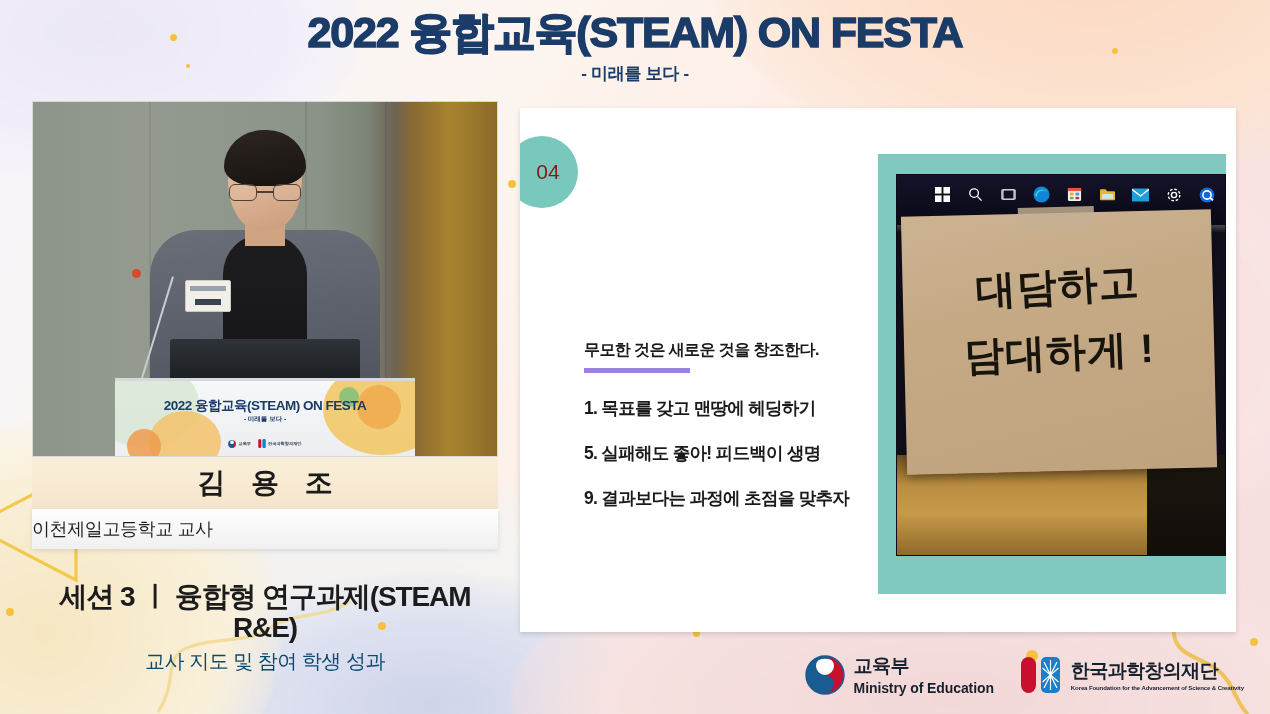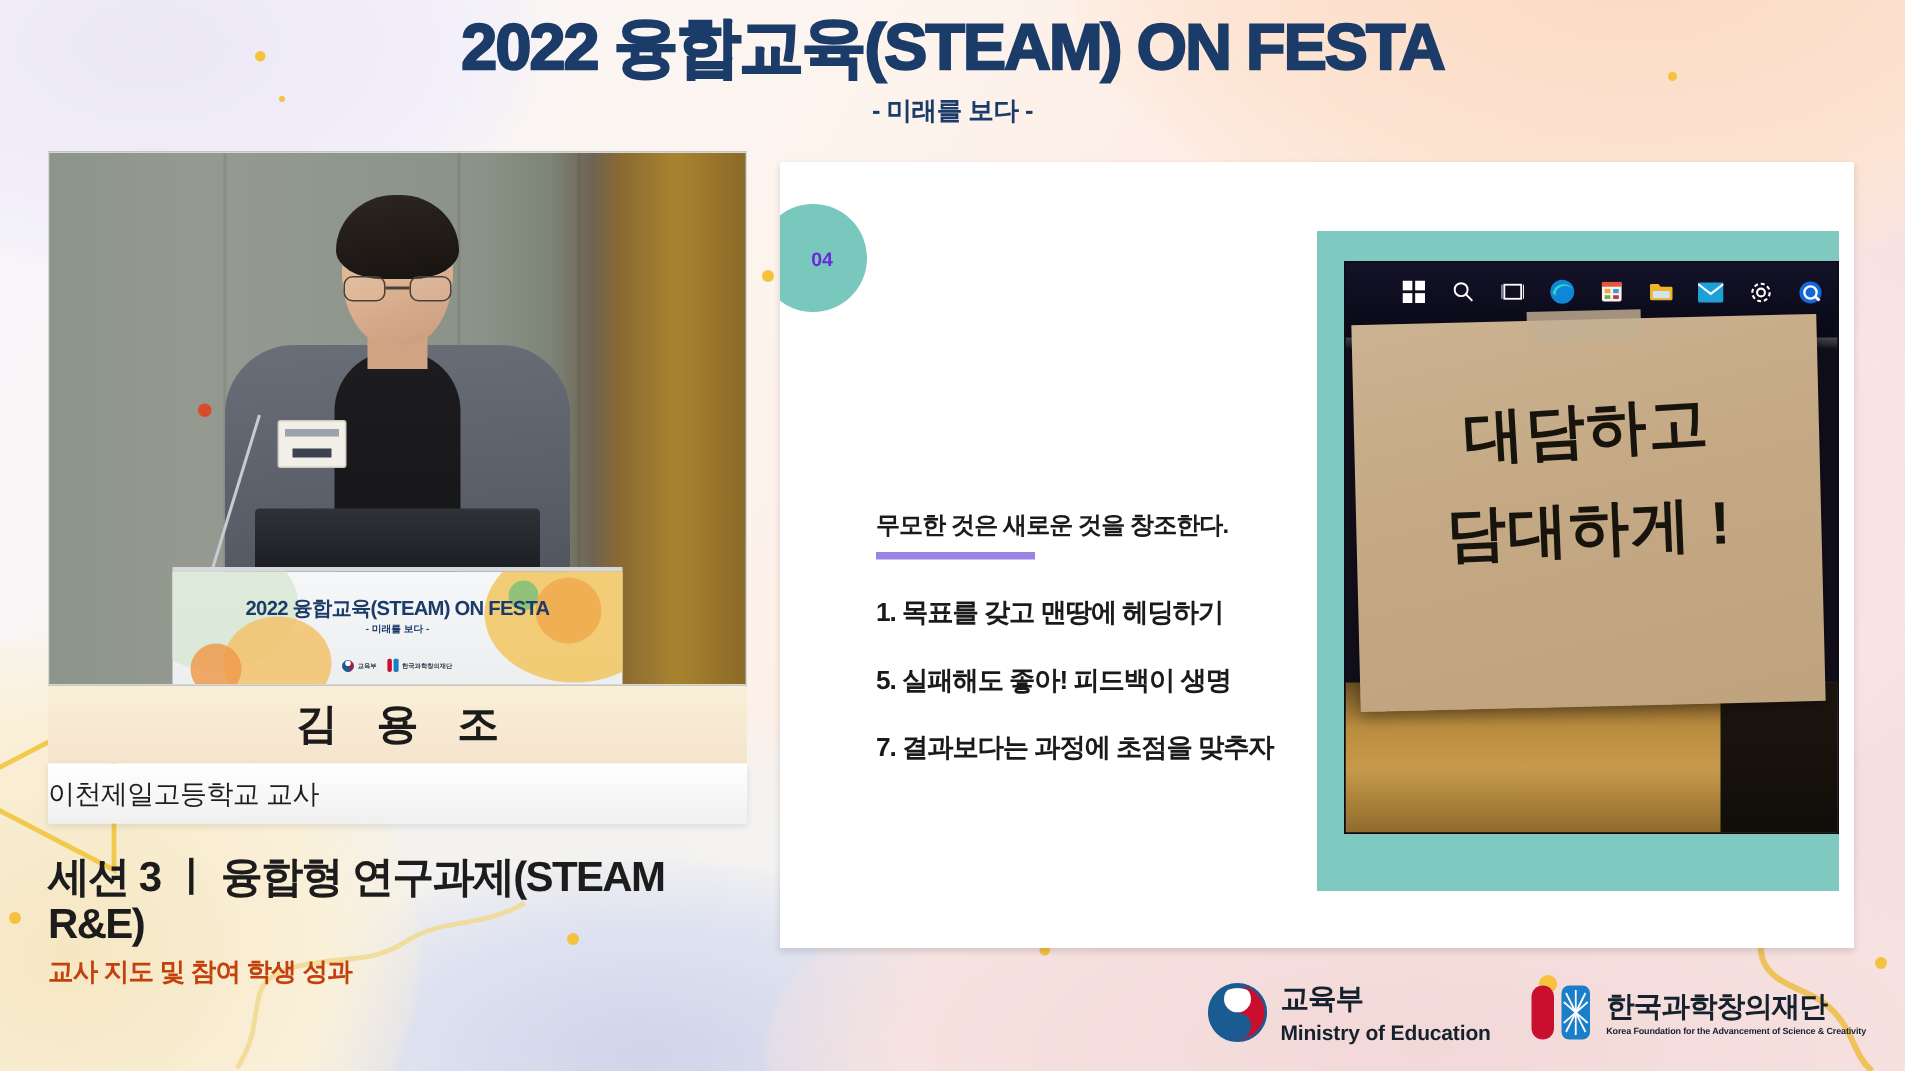--- a/index.html
+++ b/index.html
@@ -192,44 +192,44 @@
   }
   .role-banner{
     width:466px; height:40px;
     background:linear-gradient(180deg,#ffffff 0%, #f0f0f0 100%);
     display:flex; align-items:center; justify-content:flex-start;
     box-shadow:0 2px 5px rgba(0,0,0,.10);
   }
   .role-banner .rl{ font-size:18px; font-weight:500; color:#1e1e1e; letter-spacing:-.4px; }
 
   .session-block{
-    margin-top:20px; width:466px; 
+    margin-top:32px; width:466px; text-align:center;
   }
   .session-line{
     font-size:28px; font-weight:900; color:#1c1c1c; letter-spacing:-1.1px;
     line-height:1.12;
   }
   .session-sub{
-    margin-top:4px; font-size:17px; font-weight:700; color:#c2410c; letter-spacing:-.5px;
+    margin-top:4px; font-size:20px; font-weight:400; color:#0c4a6e; letter-spacing:-.5px;
   }
 
   
   .slide{
     position:absolute; left:520px; top:108px; width:716px; height:524px;
     background:#ffffff; z-index:5;
     box-shadow:0 2px 5px rgba(0,0,0,.14);
     overflow:hidden;
   }
   .num-badge{
     position:absolute; left:-14px; top:28px; width:72px; height:72px;
     border-radius:50%; background:#79c8bd;
     display:flex; align-items:center; justify-content:center;
   }
   .num-badge span{
-    font-size:13px; font-weight:700; color:#6d28d9; padding-left:12px;
+    font-size:21px; font-weight:400; color:#7f1d1d; padding-left:12px;
   }
   .slide-title{
     position:absolute; left:62px; top:112px;
     font-size:36px; font-weight:900; color:#101010; letter-spacing:-1.8px;
   }
   .slide-lead{
     position:absolute; left:64px; top:232px;
     font-size:16px; font-weight:700; color:#1b1b1b; letter-spacing:-.6px;
   }
   .lead-underline{
@@ -414,21 +414,21 @@
       <span>04</span>
     </div>
 
 
     <div class="slide-lead">무모한 것은 새로운 것을 창조한다.</div>
     <div class="lead-underline"></div>
 
     <ul class="slide-list">
       <li>1. 목표를 갖고 맨땅에 헤딩하기</li>
       <li>5. 실패해도 좋아! 피드백이 생명</li>
-      <li>7. 결과보다는 과정에 초점을 맞추자</li>
+      <li>9. 결과보다는 과정에 초점을 맞추자</li>
     </ul>
 
     <div class="teal-block"></div>
 
     <div class="photo">
       <div class="monitor">
         <div class="taskbar">
           <div class="tb">
             <svg width="15" height="15" viewBox="0 0 16 16">
                 <rect x="0" y="0" width="7" height="7" fill="#fff"></rect>

